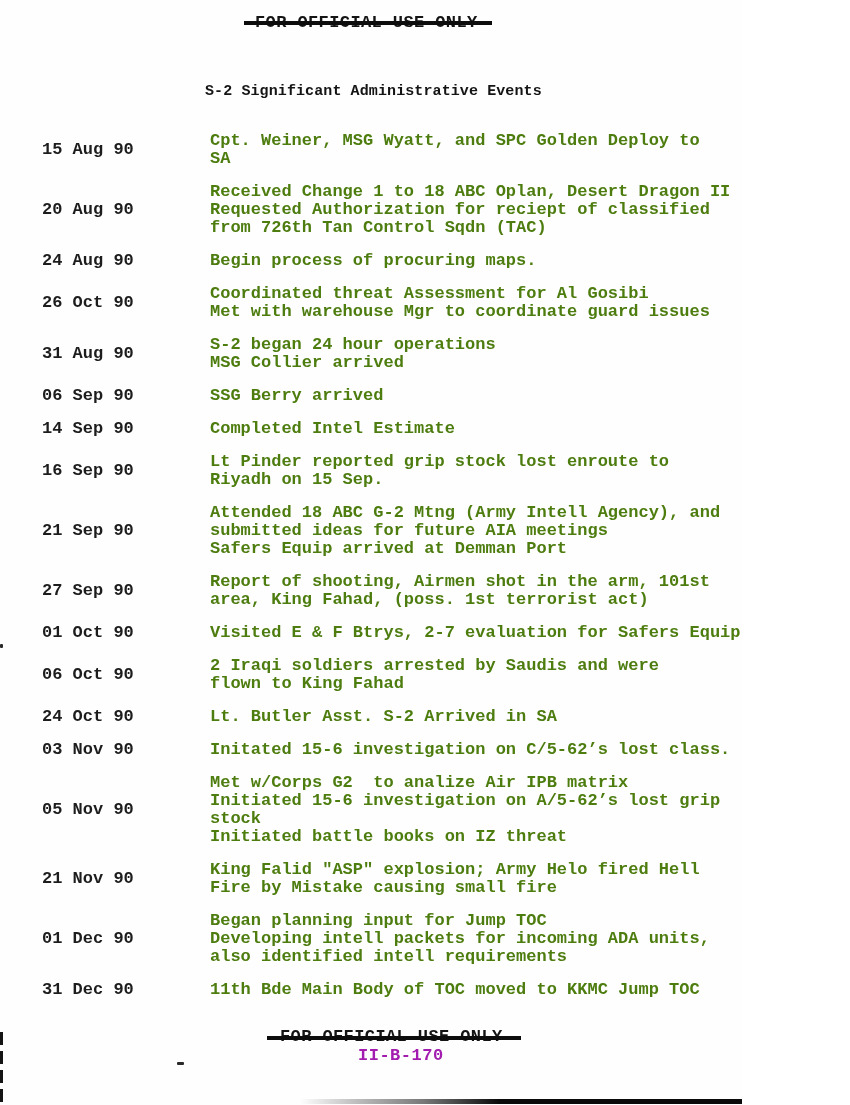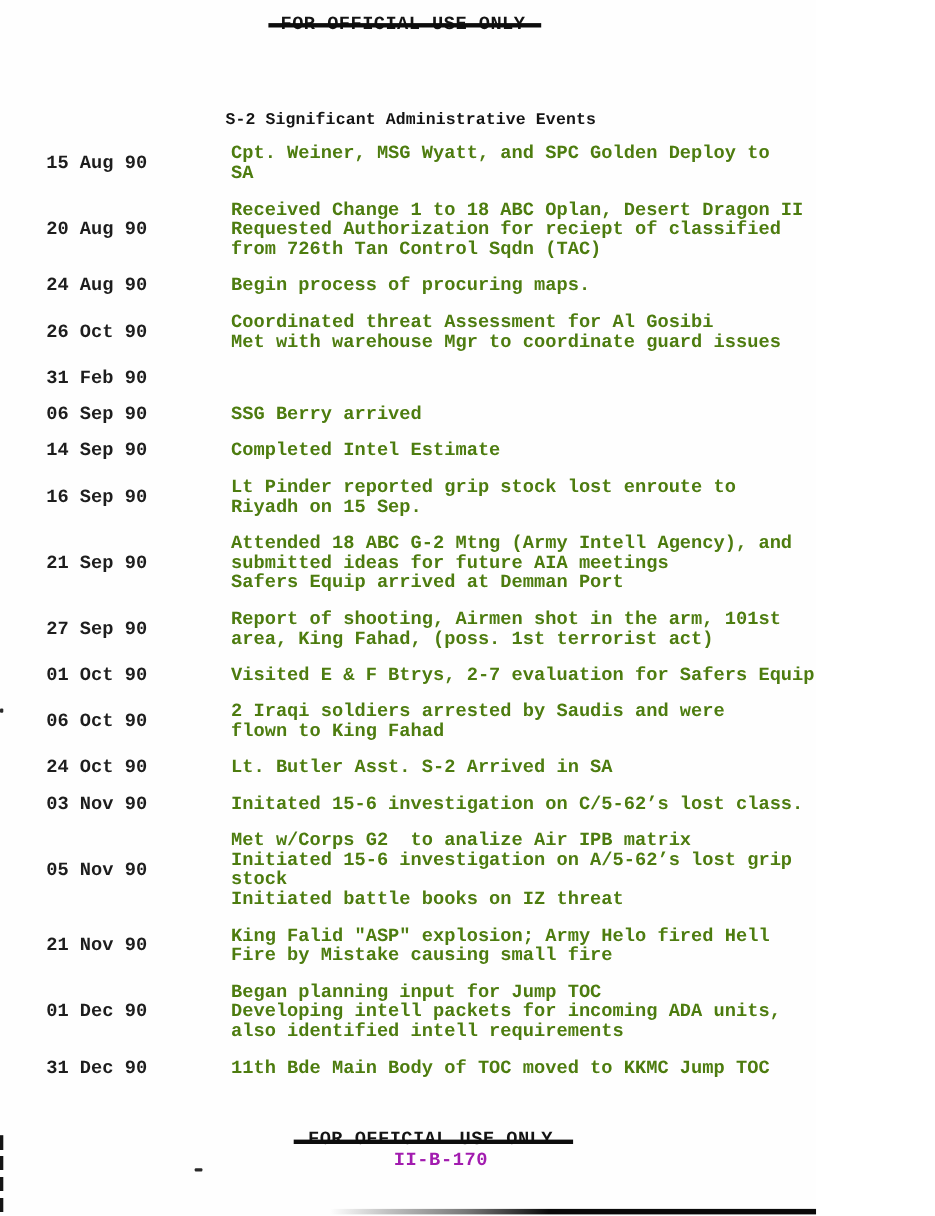--- a/index.html
+++ b/index.html
@@ -32,21 +32,21 @@
     top: 8px;
     height: 4px;
     background: #0d0d0d;
   }
   .banner-top { top: 13px; left: 255px; }
   .banner-footer { top: 1027px; left: 280px; }
   .banner-footer .strike-text::after { top: 9px; left: -13px; right: -18px; }
 
   .title {
     position: absolute;
-    top: 101px;
+    top: 83px;
     left: 205px;
     font-size: 15px;
     font-weight: bold;
     letter-spacing: 0.1px;
     color: #141414;
     white-space: nowrap;
   }
 
   .entries {
     position: absolute;
@@ -150,21 +150,25 @@
         </div>
       </div>
       <div class="entry">
         <div class="date">26 Oct 90</div>
         <div class="desc">
           <div class="line">Coordinated threat Assessment for Al Gosibi</div>
           <div class="line">Met with warehouse Mgr to coordinate guard issues</div>
         </div>
       </div>
       <div class="entry">
-        <div class="date">31 Feb 90</div>
+        <div class="date">31 Aug 90</div>
+        <div class="desc">
+          <div class="line">S-2 began 24 hour operations</div>
+          <div class="line">MSG Collier arrived</div>
+        </div>
       </div>
       <div class="entry">
         <div class="date">06 Sep 90</div>
         <div class="desc">
           <div class="line">SSG Berry arrived</div>
         </div>
       </div>
       <div class="entry">
         <div class="date">14 Sep 90</div>
         <div class="desc">

